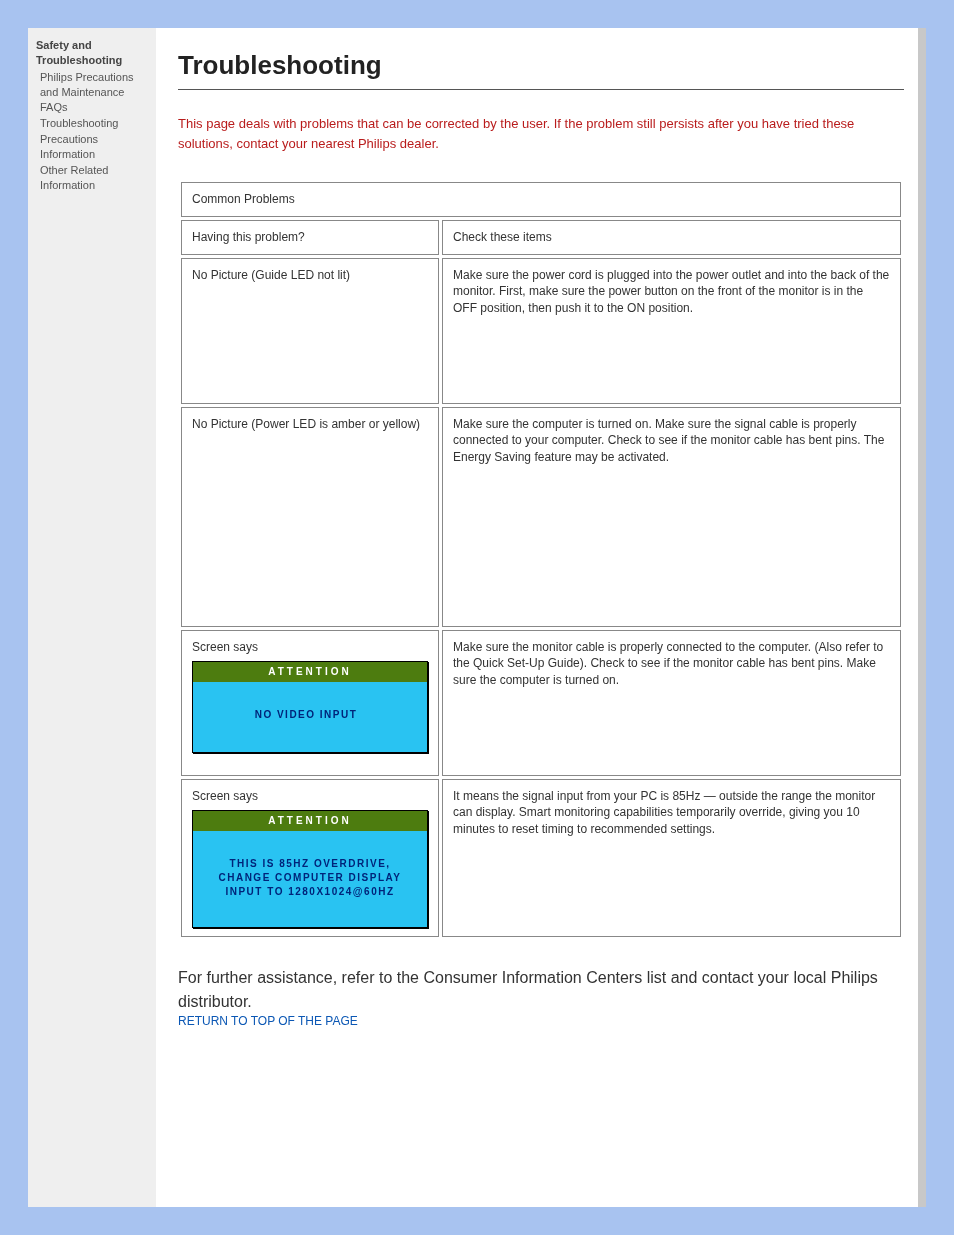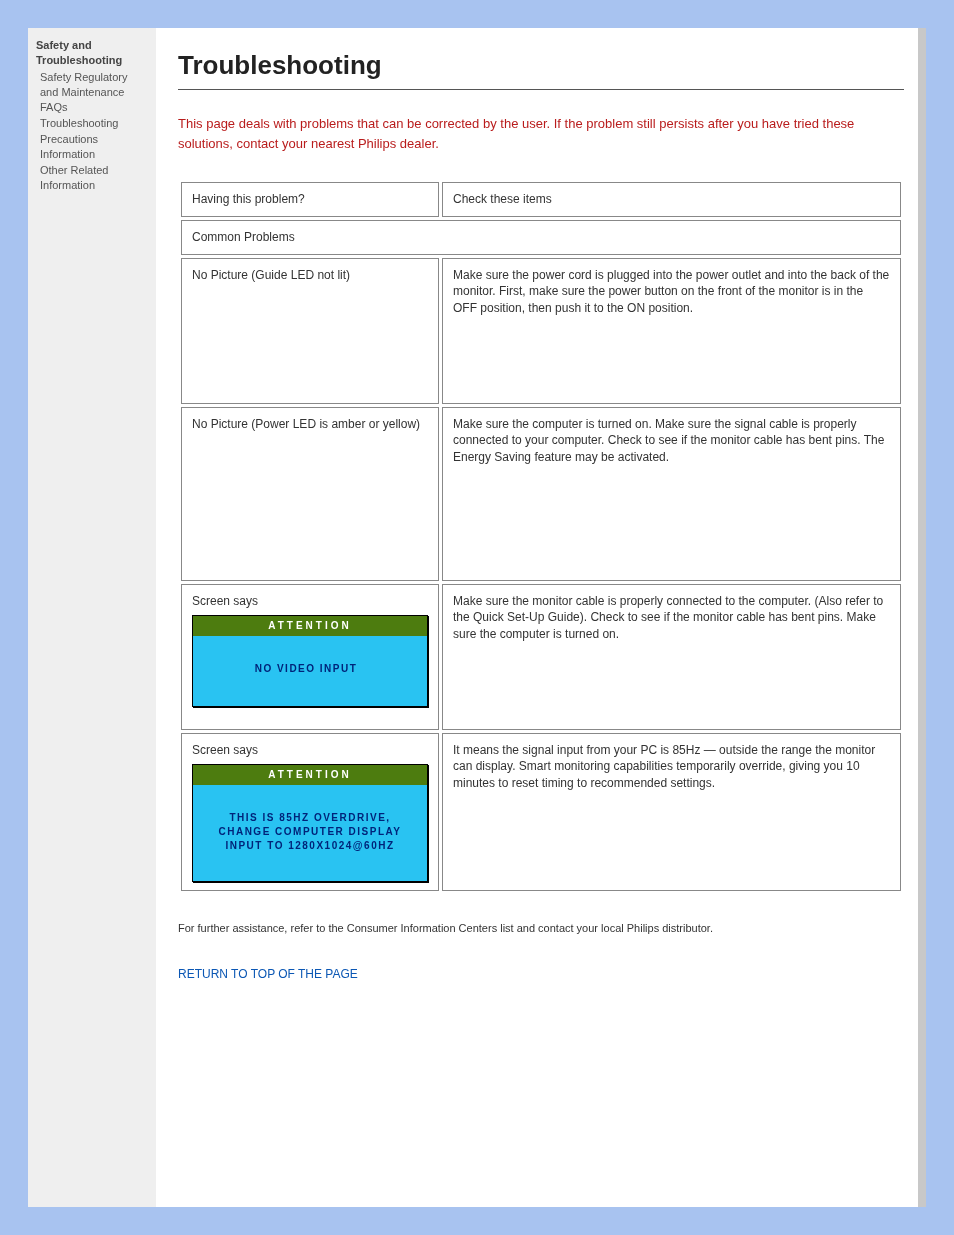--- a/index.html
+++ b/index.html
@@ -81,21 +81,21 @@
   }
   table.tbl th {
     font-weight: normal;
     text-align: left;
   }
   .merged {
     padding: 14px 12px;
   }
   .col-head { font-weight: normal; }
   .cell-tall { height: 146px; }
-  .cell-taller { height: 174px; margin-left: 28px; }
+  .cell-taller { height: 220px; margin-left: 28px; }
   .warn-cell { height: 146px; }
   .warn-box {
     width: 236px;
     margin: 6px 0 0 0;
     border: 1px solid #000;
     box-shadow: 1px 1px 0 #000;
   }
   .warn-head {
     background: #4d7c0f;
     color: #fff;
@@ -110,65 +110,64 @@
     color: #00247a;
     text-align: center;
     font-size: 10px;
     letter-spacing: 1.5px;
     font-weight: bold;
     padding: 26px 8px 28px 8px;
     line-height: 1.4;
   }
   .warn-body.single { padding: 26px 16px 30px 8px; }
   .footer-text {
-    font-size: 11px;
+    font-size: 16px;
     line-height: 1.5;
     margin-top: 26px;
   }
   .footer-links {
-    margin-top: 30px;
     font-size: 12px;
   }
   .footer-links a {
     color: #0b57b4;
     text-decoration: none;
     margin-right: 4px;
     cursor: pointer;
   }
 </style>
 </head>
 <body>
 
 <div class="page-wrap">
   <div class="right-scroll"></div>
 
   <aside class="sidebar">
     <div class="grp">
       <div class="hdr">Safety and Troubleshooting</div>
-      <div class="itm">Safety Regulatory and Maintenance</div>
+      <div class="itm">Philips Precautions and Maintenance</div>
       <div class="itm">FAQs</div>
       <div class="itm">Troubleshooting</div>
       <div class="itm">Precautions Information</div>
       <div class="itm">Other Related Information</div>
     </div>
   </aside>
 
   <main class="content">
     <h1 class="title">Troubleshooting</h1>
     <hr class="rule">
     <p class="intro">This page deals with problems that can be corrected by the user. If the problem still persists after you have tried these solutions, contact your nearest Philips dealer.</p>
 
     <table class="tbl">
       <tbody>
           <tr>
+        <td colspan="2" class="merged">Common Problems</td>
+      </tr>
+      <tr>
         <th class="col-head">Having this problem?</th>
         <th class="col-head">Check these items</th>
-      </tr>
-      <tr>
-        <td colspan="2" class="merged">Common Problems</td>
       </tr>
       <tr>
         <td class="cell-tall">No Picture (Guide LED not lit)</td>
         <td class="cell-tall">Make sure the power cord is plugged into the power outlet and into the back of the monitor. First, make sure the power button on the front of the monitor is in the OFF position, then push it to the ON position.</td>
       </tr>
       <tr>
         <td class="cell-taller">No Picture (Power LED is amber or yellow)</td>
         <td class="cell-taller">Make sure the computer is turned on. Make sure the signal cable is properly connected to your computer. Check to see if the monitor cable has bent pins. The Energy Saving feature may be activated.</td>
       </tr>
       <tr>

